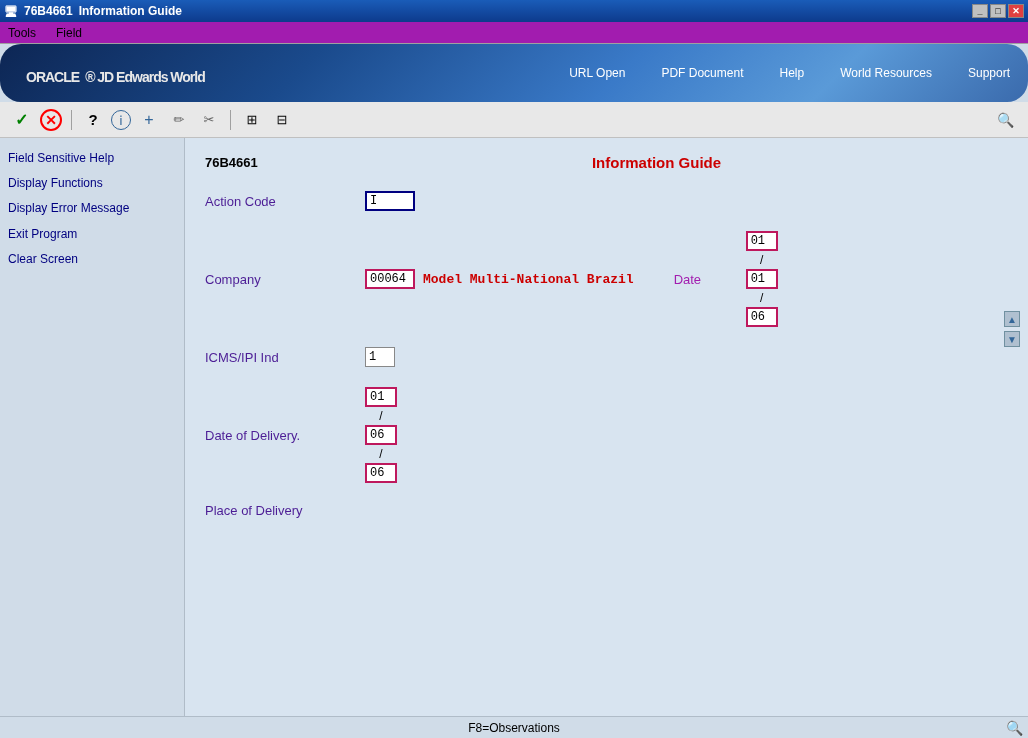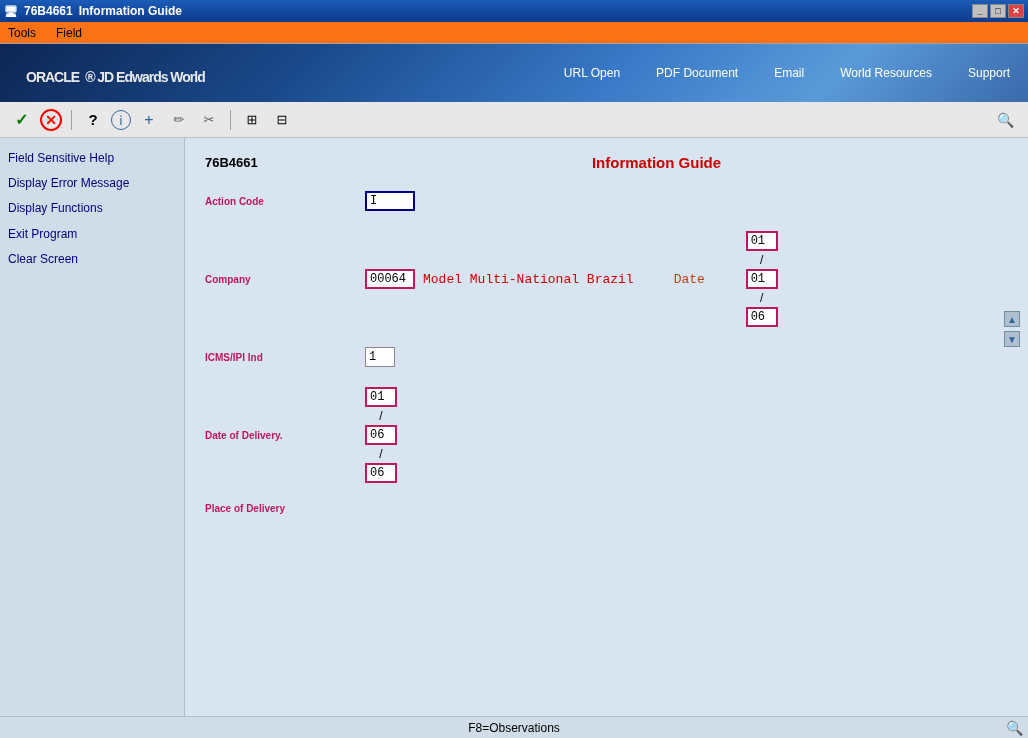--- a/index.html
+++ b/index.html
@@ -22,39 +22,40 @@
     .title-btn {
       width: 16px; height: 14px;
       background: #c0c0c0;
       border: 1px solid #888;
       display: flex; align-items: center; justify-content: center;
       font-size: 9px; color: black; cursor: pointer;
     }
 
     
     #menu-bar {
-      background: #f97316;
+      background: #a21caf;
       height: 22px;
       display: flex;
       align-items: center;
       padding: 0 4px;
       border-bottom: 1px solid #a0a0a0;
       gap: 12px;
     }
     .menu-item { font-size: 12px; cursor: pointer; padding: 2px 4px; }
 
     
     #header-banner {
       background: linear-gradient(135deg, #1a3a6b 0%, #2a5aaa 40%, #4a8ad4 70%, #6aaat4 100%);
       background: linear-gradient(135deg, #0d2654 0%, #1a4a8c 30%, #3a7ac8 60%, #5a9ad8 80%, #3a6aac 100%);
       height: 58px;
       display: flex;
       align-items: center;
       padding: 0 20px;
       position: relative;
+      border-radius: 21px;
     }
     #oracle-logo {
       color: white;
       font-size: 28px;
       font-weight: bold;
       font-style: italic;
       letter-spacing: -1px;
       font-family: serif;
     }
     #oracle-logo span { color: #e8e8e8; font-size: 14px; font-style: normal; margin-left: 6px; font-family: Arial; }
@@ -147,54 +148,53 @@
     }
 
     
     .form-row {
       display: flex;
       align-items: center;
       margin-bottom: 20px;
     }
     .field-label {
       width: 160px;
-      font-size: 10px;
-      color: #be185d;
-      font-weight: bold;
+      font-size: 13px;
+      color: #4c1d95;
     }
     .field-input {
       border: 2px solid #be185d;
       background: white;
       padding: 1px 3px;
       font-size: 12px;
       font-family: 'Courier New', monospace;
       height: 20px;
     }
     .field-input.narrow { width: 50px; }
     .field-input.wide { width: 370px; }
     .field-value-text {
       color: #cc0000;
       font-size: 13px;
       margin-left: 8px;
       font-family: 'Courier New', monospace;
+      font-weight: bold;
     }
     .date-group {
       display: flex;
       align-items: center;
       gap: 2px;
       flex-direction: column;
     }
     .date-sep { font-size: 12px; padding: 0 1px; }
     .date-field-label {
       font-size: 13px;
-      color: #c2410c;
+      color: #a21caf;
       margin-left: 40px;
       margin-right: 12px;
       width: 60px;
-      font-family: Liberation Mono, monospace;
     }
 
     
     #footer-bar {
       background: #d0dce8;
       height: 22px;
       display: flex;
       align-items: center;
       justify-content: center;
       border-top: 1px solid #b0bcc8;
@@ -264,21 +264,21 @@
   <span class="menu-item">Field</span>
 </div>
 
 <div id="header-banner">
   <div id="oracle-logo">
     <span>ORACLE</span><span>® JD Edwards World</span>
   </div>
   <div id="header-nav">
     <span class="header-nav-item">URL Open</span>
     <span class="header-nav-item">PDF Document</span>
-    <span class="header-nav-item">Email</span>
+    <span class="header-nav-item">Help</span>
     <span class="header-nav-item">World Resources</span>
     <span class="header-nav-item">Support</span>
   </div>
 </div>
 
 <div id="toolbar">
   <div class="toolbar-btn" style="color: green; font-size:16px; font-weight:bold;">✓</div>
   <div class="toolbar-btn" style="color: red; font-size:14px; font-weight:bold; border: 2px solid red; border-radius:50%; width:22px; height:22px;">✕</div>
   <div class="toolbar-sep"></div>
   <div class="toolbar-btn" style="font-size:15px; font-weight:bold;">?</div>
@@ -289,22 +289,22 @@
   <div class="toolbar-sep"></div>
   <div class="toolbar-btn" style="font-size:13px;">⊞</div>
   <div class="toolbar-btn" style="font-size:13px;">⊟</div>
   <div class="toolbar-btn toolbar-search" style="font-size:14px; color:#336699;">🔍</div>
 </div>
 
 <div id="content-area">
 
   <div id="sidebar">
     <div class="sidebar-item">Field Sensitive Help</div>
+    <div class="sidebar-item">Display Functions</div>
     <div class="sidebar-item">Display Error Message</div>
-    <div class="sidebar-item">Display Functions</div>
     <div class="sidebar-item">Exit Program</div>
     <div class="sidebar-item">Clear Screen</div>
   </div>
 
   <div id="main-form">
 
     <div id="form-title-row">
       <span id="form-code">76B4661</span>
       <span id="form-title">Information Guide</span>
     </div>

